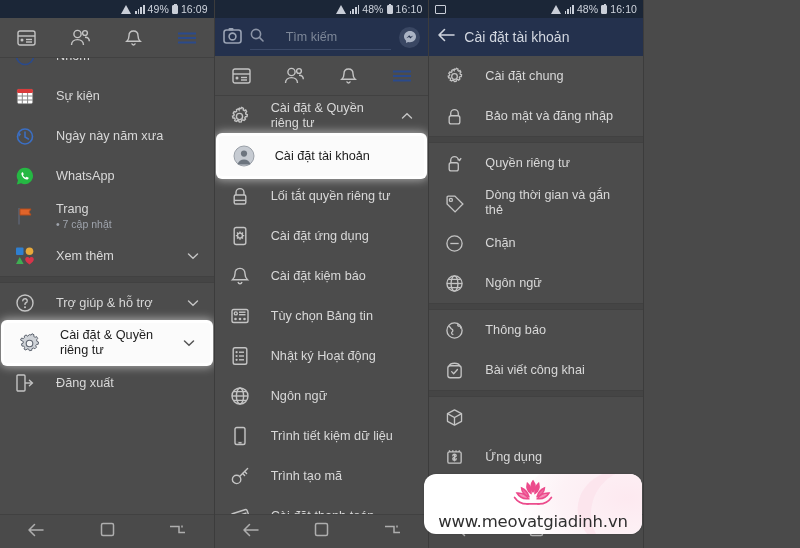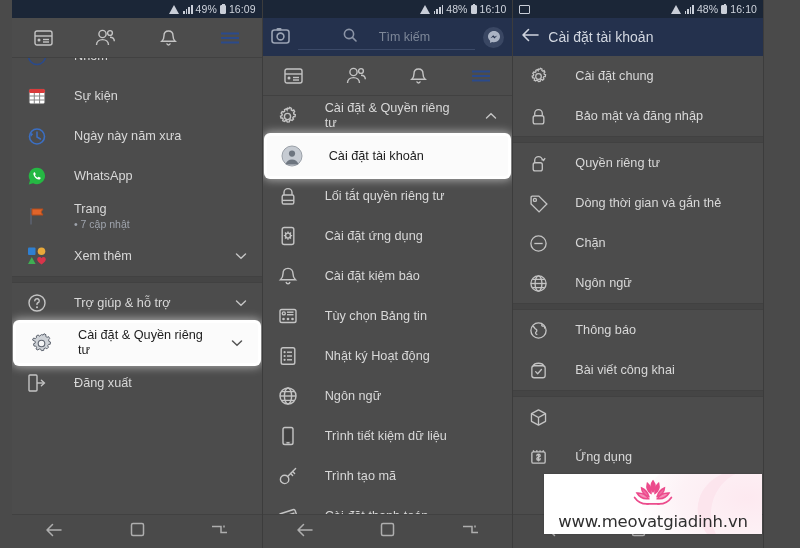--- a/index.html
+++ b/index.html
@@ -2,21 +2,21 @@
 <html><head>
 <meta charset="utf-8">
 <style>
   * { box-sizing: border-box; margin: 0; padding: 0; }
   html, body {
     width: 800px; height: 548px;
     background: #4a4a4a;
     font-family: "Liberation Sans", "DejaVu Sans", sans-serif;
     overflow: hidden;
   }
-  .stage { position: relative; width: 764px; height: 548px; display: flex; padding-left: 12px; }
+  .stage { position: relative; width: 644px; height: 548px; display: flex; }
 
   .panel {
     position: relative;
     width: 266.67px; height: 548px;
     background: #4c4c4c;
     overflow: hidden;
     border-right: 1px solid #3c3c3c;
   }
   .panel:last-child { border-right: none; }
 
@@ -54,21 +54,20 @@
   .fbheader {
     background: #24314d;
     height: 38px;
     display: flex; align-items: center;
     padding: 0 8px; gap: 8px;
   }
   .search-wrap {
     flex: 1; display: flex; align-items: center; gap: 22px;
     border-bottom: 1px solid #3c4a68;
     height: 26px;
-    justify-content: center;
   }
   .search-ph { color: #7d8798; font-size: 12.5px; }
   .hdr-title { color: #d2d7e0; font-size: 14px; }
 
   .msgr {
     width: 21px; height: 21px; border-radius: 50%;
     background: #3a4763; display:flex;align-items:center;justify-content:center;
   }
 
   
@@ -79,21 +78,21 @@
     border-bottom: 1px solid #414141;
   }
   .tabstrip .tab { flex:1; display:flex; align-items:center; justify-content:center; height:100%; }
 
   
   .list { position: relative; }
   .row {
     display: flex; align-items: center;
     height: 40px;
     padding: 0 14px;
-    gap: 26px;
+    gap: 20px;
     color: #d8d8d8;
     font-size: 12.7px;
     position: relative;
   }
   .row .ico { width: 22px; height: 22px; flex: none; display:flex;align-items:center;justify-content:center;}
   .row .lbl { flex: 1; line-height: 1.15; }
   .row .sub { display:block; font-size: 10.5px; color: #9fa4ad; margin-top:1px;}
   .row .chev { width: 14px; height: 14px; flex:none; }
   .sep { height: 7px; background: #454545; border-top:1px solid #414141; border-bottom:1px solid #414141;}
 
@@ -119,21 +118,21 @@
     border-top: 1px solid #414141;
     z-index: 8;
   }
   .navbar svg { opacity:.85; }
 
   
   .watermark {
     position:absolute; right: 2px; bottom: 14px;
     width: 218px; height: 60px;
     background: #ffffff;
-    border-radius: 0;
+    border-radius: 12px;
     overflow: hidden;
     display:flex; flex-direction:column; align-items:center; justify-content:flex-start;
     z-index: 30;
     box-shadow: 0 0 2px rgba(0,0,0,.2);
   }
   .wm-blob { position:absolute; right:-30px; top:-20px; width:150px; height:110px;
              background: radial-gradient(ellipse at 70% 40%, #fde9f0 0%, #fdf2f6 45%, #ffffff 75%);
              border-radius:50%; }
   .wm-blob2 { position:absolute; right:-55px; top:-5px; width:120px; height:90px;
              border-left: 14px solid #fce3ec; border-radius:50%; transform:rotate(12deg); opacity:.8;}

